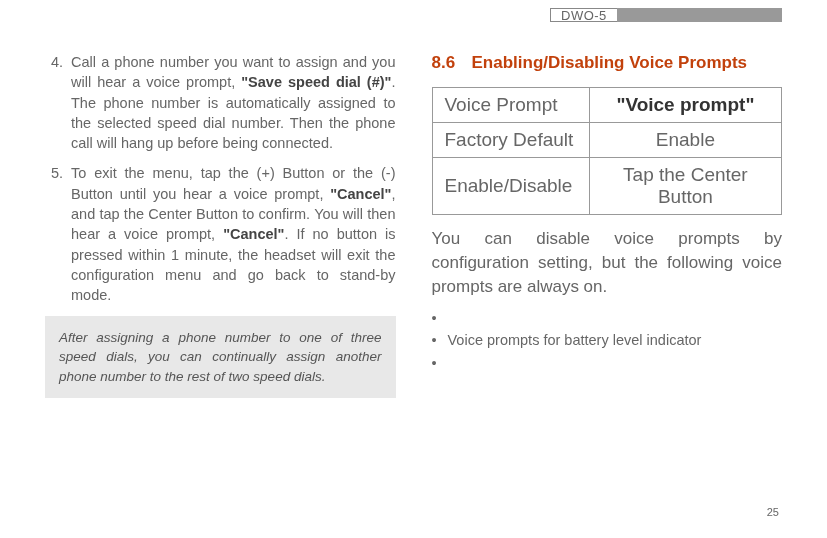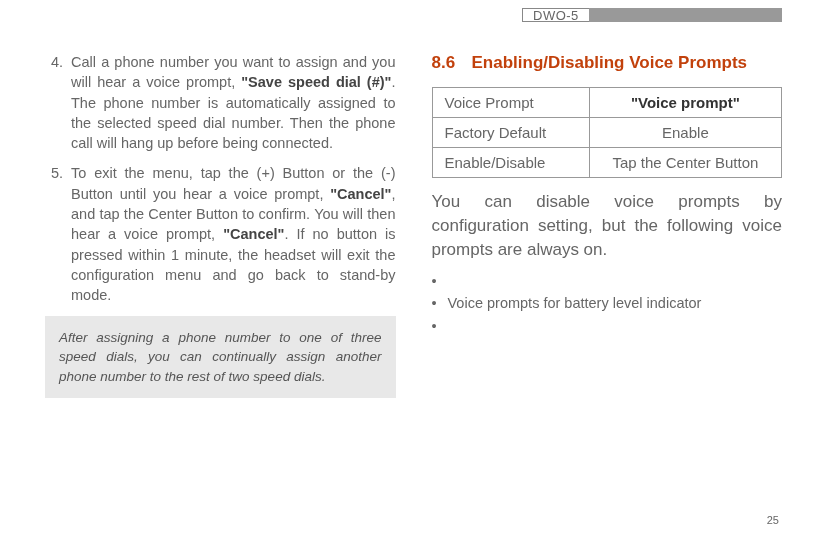--- a/index.html
+++ b/index.html
@@ -28,20 +28,21 @@
     }
     .header-label-wrap {
       border: 1px solid #888;
       border-right: none;
       padding: 0 10px;
       display: flex;
       align-items: center;
       font-size: 13px;
       letter-spacing: 0.5px;
       color: #666;
+      margin-left: 28px;
     }
     .header-block {
       flex: 1;
       background: #999;
     }
     .columns {
       display: flex;
       gap: 36px;
     }
     .col {
@@ -87,21 +88,21 @@
       font-family: Arial, Helvetica, sans-serif;
     }
     .section-num {
       width: 40px;
       flex-shrink: 0;
     }
     .section-title { flex: 1; }
     table {
       width: 100%;
       border-collapse: collapse;
-      font-size: 15px;
+      font-size: 19px;
       margin-bottom: 12px;
       padding-left: 34px;
     }
     td {
       border: 1px solid #999;
       padding: 6px 12px;
       color: #666;
     }
     td:first-child { width: 45%; }
     td:last-child { text-align: center; }
@@ -120,21 +121,21 @@
     }
     .bullet {
       display: flex;
     }
     .bullet-dot {
       width: 16px;
       flex-shrink: 0;
     }
     .page-num {
       position: absolute;
-      bottom: 12px;
+      bottom: 20px;
       right: 48px;
       font-size: 11px;
       color: #666;
     }
   </style>
 </head>
 <body>
 
 <div class="header">
   <div class="header-bar">

